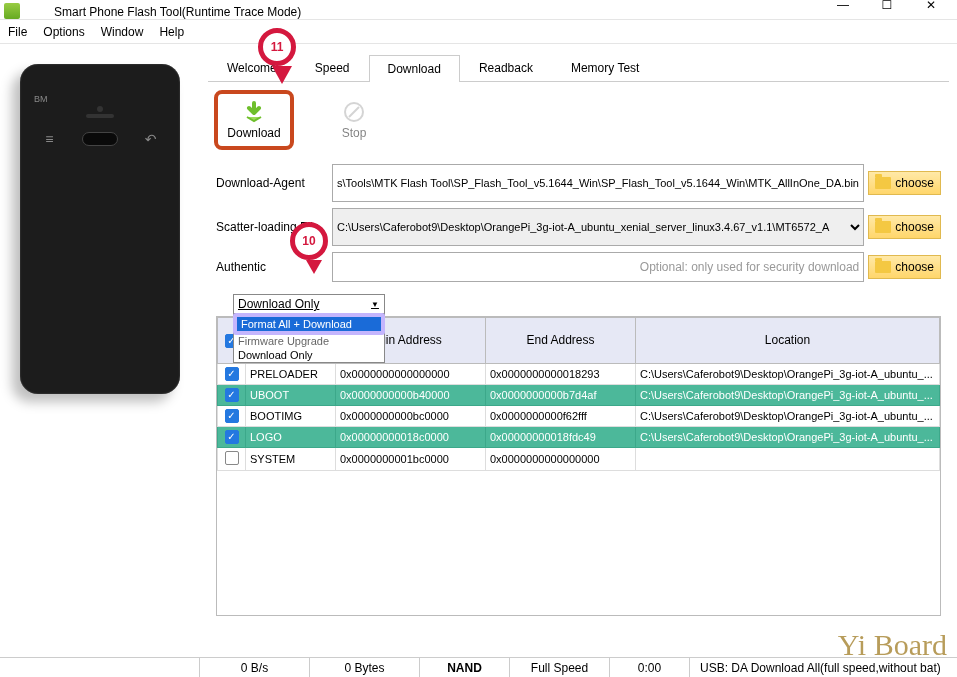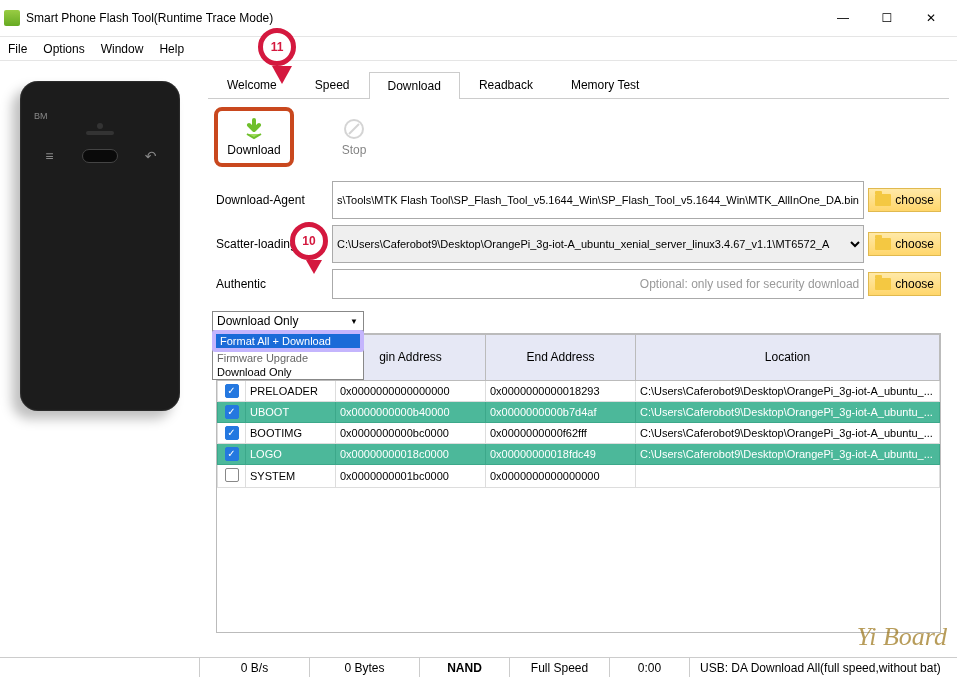--- a/index.html
+++ b/index.html
@@ -1,17 +1,17 @@
 <!DOCTYPE html>
 <html><head>
 <meta charset="utf-8">
 <style>
 * { box-sizing: border-box; margin: 0; padding: 0; font-family: "Segoe UI", Tahoma, sans-serif; font-size: 12px; }
 body { background: #fff; width: 957px; height: 677px; position: relative; overflow: hidden; }
-.titlebar { height: 37px; display: flex; align-items: center; padding: 0 4px; border-bottom: 1px solid #e5e5e5; }
+.titlebar { height: 20px; display: flex; align-items: flex-end; padding: 0 4px; border-bottom: 1px solid #e5e5e5; gap: 28px; }
 .app-icon { width: 16px; height: 16px; background: linear-gradient(#9c4, #6a2); border-radius: 2px; margin-right: 6px; }
 .title-text { flex: 1; }
 .win-controls { display: flex; gap: 0; }
 .win-btn { width: 44px; height: 28px; display: flex; align-items: center; justify-content: center; cursor: pointer; }
 .menubar { height: 24px; display: flex; align-items: center; padding: 0 8px; gap: 16px; border-bottom: 1px solid #e5e5e5; }
 .menubar span { cursor: pointer; }
 .main { display: flex; height: calc(100% - 28px - 24px - 20px); }
 .phone-panel { width: 200px; padding: 20px 10px; display: flex; justify-content: center; }
 .phone { width: 160px; height: 330px; background: #1c1c1c; border-radius: 18px; padding: 30px 8px 20px 8px; display: flex; flex-direction: column; align-items: center; box-shadow: inset 0 0 2px #555, -8px 8px 12px rgba(0,0,0,0.25); }
 .phone-bm { color: #888; font-size: 9px; align-self: flex-start; margin-left: 6px; margin-bottom: 2px; }
@@ -31,42 +31,42 @@
 .tool-icon { width: 24px; height: 24px; margin-bottom: 2px; display: flex; align-items: center; justify-content: center; }
 .dl-btn-wrap { border: 4px solid #c9481e; border-radius: 8px; padding: 2px 6px; }
 .fields { padding: 4px 8px; }
 .field-row { display: flex; align-items: center; margin-bottom: 6px; gap: 4px; }
 .field-label { width: 112px; }
 .field-input { flex: 1; height: 38px; border: 1px solid #aaa; padding: 0 4px; font-size: 11px; }
 .optional-text { flex: 1; height: 30px; border: 1px solid #aaa; padding: 0 4px; color: #999; text-align: right; display: flex; align-items: center; justify-content: flex-end; }
 .choose-btn { background: linear-gradient(#ffe9a8, #ffd66b); border: 1px solid #e0b94f; padding: 2px 6px; display: flex; align-items: center; gap: 4px; cursor: pointer; height: 24px; }
 .folder-icon { width: 16px; height: 12px; background: #f4c842; border-radius: 1px; position: relative; }
 .folder-icon::before { content: ""; position: absolute; top: -3px; left: 0; width: 7px; height: 3px; background: #f4c842; border-radius: 1px 1px 0 0; }
-.dropdown-wrap { position: relative; display: inline-block; margin: 2px 0 0 4px; }
+.dropdown-wrap { position: relative; display: inline-block; margin: 2px 0 0 25px; text-decoration: underline; }
 .dropdown { width: 152px; height: 20px; border: 1px solid #888; background: #fff; display: flex; align-items: center; justify-content: space-between; padding: 0 2px 0 4px; font-size: 11px; cursor: pointer; }
 .dropdown-arrow { width: 14px; height: 14px; display: flex; align-items: center; justify-content: center; font-size: 8px; }
 .dropdown-list { position: absolute; top: 19px; left: 0; width: 152px; border: 1px solid #888; background: #fff; z-index: 5; }
 .dd-item { padding: 1px 4px; font-size: 11px; cursor: pointer; }
 .dd-item.sel { background: #1a6bd8; color: #fff; border: 4px solid #c4b5fd; border-radius: 3px; margin: -1px; }
 .dd-item.grey { color: #666; }
 .table-wrap { margin: 2px 8px 0 8px; border: 1px solid #bbb; height: 300px; overflow: hidden; background: #fff; }
 table { width: 100%; border-collapse: collapse; table-layout: fixed; }
 th { background: #e6e8f5; border: 1px solid #bbb; padding: 15px 4px; font-weight: normal; text-align: center; font-size: 12px; }
 td { border: 1px solid #ddd; padding: 3px 4px; font-size: 11px; white-space: nowrap; overflow: hidden; text-overflow: ellipsis; }
 tr.green td { background: #4cb89a; color: #fff; border-color: #3ca88a; }
 .chk { width: 14px; height: 14px; border: 1px solid #888; border-radius: 2px; display: inline-flex; align-items: center; justify-content: center; }
 .chk.on { background: #2478e0; border-color: #2478e0; color: #fff; font-size: 10px; }
 .col-chk { width: 28px; text-align: center; }
 .col-name { width: 90px; }
 .col-addr { width: 150px; }
 .statusbar { height: 20px; display: flex; align-items: center; border-top: 1px solid #ccc; font-size: 11px; position: absolute; bottom: 0; left: 0; right: 0; background: #fff; }
 .status-cell { border-right: 1px solid #ccc; padding: 0 10px; height: 100%; display: flex; align-items: center; justify-content: center; }
 .callout { position: absolute; width: 38px; height: 38px; border: 5px solid #d4183e; border-radius: 50%; background: #fff; display: flex; align-items: center; justify-content: center; font-weight: bold; font-size: 17px; color: #d4183e; z-index: 10; }
 .callout svg { position: absolute; }
-.watermark { position: absolute; right: 10px; bottom: 25px; font-family: cursive; font-style: italic; font-size: 26px; color: #9a7315; opacity: 0.7; }
+.watermark { position: absolute; right: 10px; bottom: 15px; font-family: cursive; font-size: 30px; color: #9a7315; opacity: 0.7; }
 </style>
 </head>
 <body>
 
 <div class="titlebar">
   <div class="app-icon"></div>
   <div class="title-text">Smart Phone Flash Tool(Runtime Trace Mode)</div>
   <div class="win-controls">
     <div class="win-btn">—</div>
     <div class="win-btn">☐</div>

